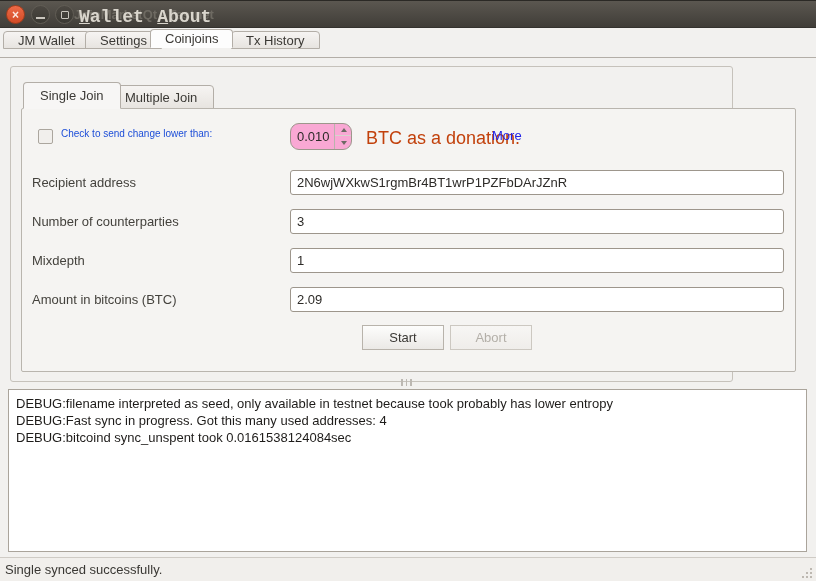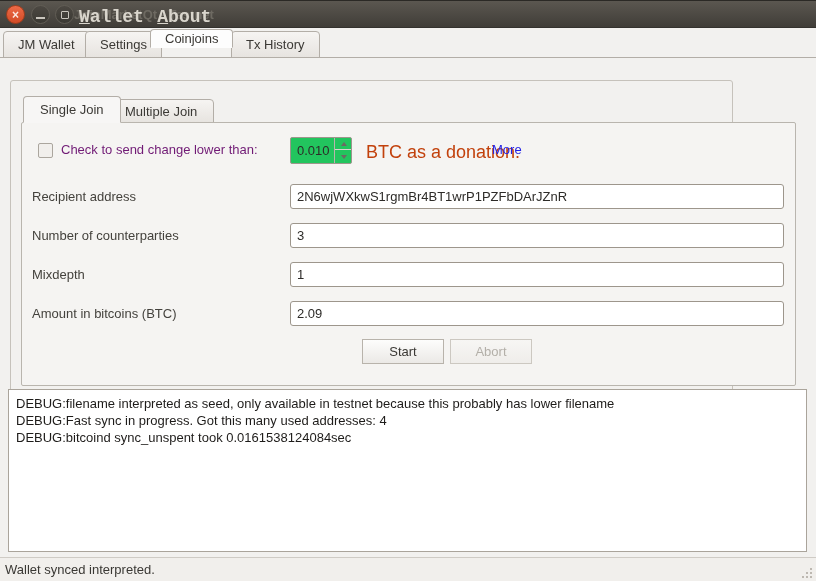--- a/index.html
+++ b/index.html
@@ -22,47 +22,47 @@
   .max-glyph { width:8px; height:8px; border:1.5px solid #c9c5bd; border-radius:1px; }
   .min-glyph { width:9px; height:2px; background:#c9c5bd; margin-top:6px; }
   .win-title { position:absolute; left:74px; top:6px; font-size:13px; font-weight:bold;
     color:#6e6a62; white-space:nowrap; }
   .menubar { position:absolute; left:79px; top:6px; white-space:nowrap; }
   .menu-item { display:inline-block; font-size:18px; font-weight:bold; color:#d9d5cc; margin-right:9px;font-family:Liberation Mono, monospace; }
   .menu-item::first-letter { text-decoration:underline; }
 
   
   .tabbar { position:absolute; left:0; top:29px; width:816px; height:29px; }
-  .tab { position:absolute; top:2px; height:27px; padding:0 14px; font-size:13px; color:#3b3935;
+  .tab { position:absolute; top:2px; height:18px; padding:0 14px; font-size:13px; color:#3b3935;
     background:linear-gradient(#f6f4f2,#e7e4e0); border:1px solid #b3aea7;
     border-radius:4px 4px 0 0; display:flex; align-items:center; }
   .tab.active { top:0; height:19px; background:#fdfdfd; border-bottom:1px solid #fdfdfd; z-index:3; }
   .tab-pane-line { position:absolute; left:0; top:57px; width:816px; height:1px; background:#b3aea7; z-index:1; }
 
   
-  .groupbox { position:absolute; left:10px; top:80px; width:723px; height:316px;
+  .groupbox { position:absolute; left:10px; top:66px; width:723px; height:316px;
     border:1px solid #c6c2bb; border-radius:3px; }
 
   
   .subtab { position:absolute; height:26px; padding:0 16px; font-size:13px; color:#3b3935;
     background:linear-gradient(#f6f4f2,#e7e4e0); border:1px solid #b3aea7;
     border-radius:4px 4px 0 0; display:flex; align-items:center; }
   .subtab.active { top:15px; left:12px; height:27px; background:#f7f6f5;
     border-bottom:1px solid #f7f6f5; z-index:3; }
   .subtab.inactive { top:18px; left:97px; height:24px; }
   .subpane { position:absolute; left:10px; top:41px; width:775px; height:264px;
     border:1px solid #b9b5ae; border-radius:2px; background:#f5f4f2; z-index:2; }
 
   
   .donation-row { position:absolute; left:0; top:14px; width:100%; height:28px; }
   .checkbox { position:absolute; left:16px; top:6px; width:15px; height:15px;
     background:#f1efec; border:1px solid #aba69e; border-radius:2px; }
-  .donation-label { position:absolute; left:39px; top:5px; font-size:13px; color:#701a75; }
+  .donation-label { position:absolute; left:39px; top:5px; font-size:10px; color:#1d4ed8; }
   .spinbox { position:absolute; left:268px; top:0; width:62px; height:27px;
-    background:#22c55e; border:1px solid #9d968c; border-radius:2px; overflow:hidden; }
+    background:#f9a8d4; border:1px solid #9d968c; border-radius:9px; overflow:hidden; }
   .spinbox input { position:absolute; left:0; top:0; width:44px; height:25px; border:0; outline:none;
     font-family:"Liberation Sans",sans-serif; font-size:13px; color:#2d2b28; padding-left:6px; background:transparent; }
   .spin-btns { position:absolute; right:0; top:0; width:17px; height:25px; border-left:1px solid #b9b4ac; }
   .spin-btn { position:absolute; left:0; width:17px; height:12px; display:flex; align-items:center; justify-content:center; }
   .spin-btn.up { top:0; border-bottom:1px solid #d8d4ce; }
   .spin-btn.down { top:13px; }
   .arr-up { width:0; height:0; border-left:3px solid transparent; border-right:3px solid transparent; border-bottom:4px solid #6d6963; }
   .arr-down { width:0; height:0; border-left:3px solid transparent; border-right:3px solid transparent; border-top:4px solid #6d6963; }
   .donation-suffix { position:absolute; left:344px; top:5px; font-size:18px; color:#c2410c; }
   .more-link { position:absolute; left:470px; top:5px; font-size:13px; color:#2222e6; cursor:pointer; }
@@ -175,23 +175,23 @@
 
   <div class="splitter">
     <div class="splitter-handle">
       <span></span>
         <span></span>
         <span></span>
     </div>
   </div>
 
   <div class="logbox">
-    <div class="logline">DEBUG:filename interpreted as seed, only available in testnet because this probably has lower filename</div>
+    <div class="logline">DEBUG:filename interpreted as seed, only available in testnet because took probably has lower entropy</div>
     <div class="logline">DEBUG:Fast sync in progress. Got this many used addresses: 4</div>
     <div class="logline">DEBUG:bitcoind sync_unspent took 0.0161538124084sec</div>
   </div>
 
   <div class="statusbar">
-    <div class="status-text">Wallet synced interpreted.</div>
+    <div class="status-text">Single synced successfully.</div>
     <div class="resize-grip"></div>
   </div>
 
 </div>
 
 </body></html>

